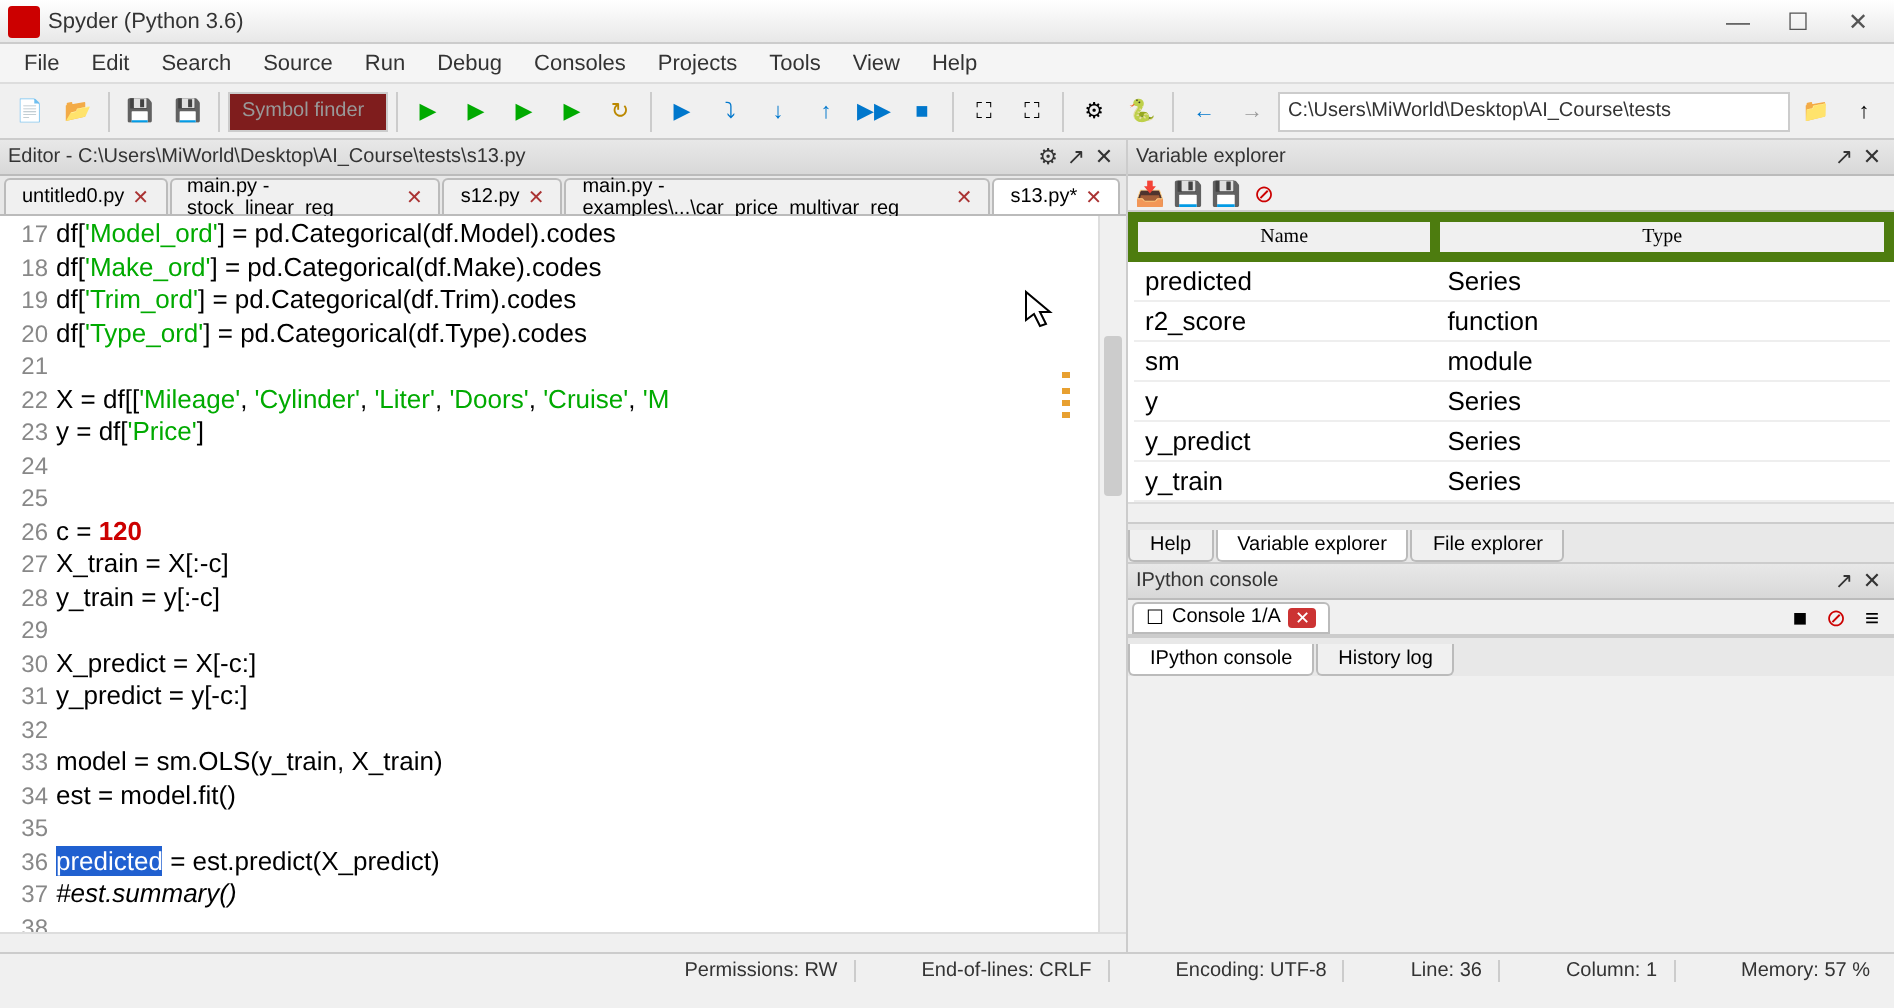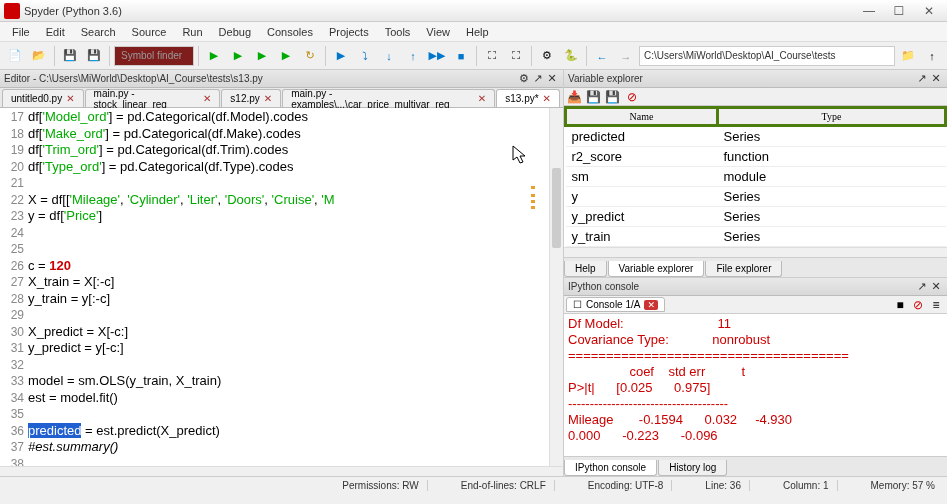--- a/index.html
+++ b/index.html
@@ -35,21 +35,21 @@
 .vscroll { width: 14px; background: #f0f0f0; border-left: 1px solid #ddd; position: relative; }
 .vscroll::before { content: ''; position: absolute; top: 60px; left: 2px; right: 2px; height: 80px; background: #ccc; border-radius: 2px; }
 .marks { position: absolute; right: 14px; top: 0; width: 4px; height: 100%; }
 .marks div { position: absolute; right: 0; width: 4px; height: 3px; background: #e8a030; }
 .right { flex: 1; display: flex; flex-direction: column; }
 .varexp { flex: 0 0 180px; display: flex; flex-direction: column; border-bottom: 1px solid #ccc; }
 .vartoolbar { height: 18px; background: #f0f0f0; display: flex; align-items: center; padding: 0 2px; gap: 1px; border-bottom: 1px solid #ccc; }
 .vbtn { width: 18px; height: 16px; display: flex; align-items: center; justify-content: center; cursor: pointer; font-size: 12px; }
 .vartable { flex: 1; background: #fff; overflow: auto; font-family: 'Consolas', monospace; font-size: 13px; }
 .vartable table { width: 100%; border-collapse: collapse; }
-.vartable th { background: #f0f0f0; border: 3px solid #4d7c0f; font-weight: normal; font-size: 10px; padding: 2px 4px; text-align: center; font-family: Tahoma; }
+.vartable th { background: #f0f0f0; border: 5px solid #4d7c0f; font-weight: normal; font-size: 10px; padding: 2px 4px; text-align: center; font-family: Tahoma; }
 .vartable td { border-bottom: 1px solid #eee; padding: 2px 6px; }
 .bottabs { height: 20px; background: #e8e8e8; display: flex; align-items: flex-end; border-top: 1px solid #ccc; }
 .bottab { padding: 2px 10px; font-size: 10px; border: 1px solid #bbb; background: #f0f0f0; margin-right: 1px; cursor: pointer; border-radius: 0 0 3px 3px; border-top: none; }
 .bottab.active { background: #fff; }
 .console { flex: 1; display: flex; flex-direction: column; }
 .contoolbar { height: 18px; display: flex; align-items: center; padding: 0 2px; border-bottom: 1px solid #ccc; background: #f0f0f0; }
 .contab { padding: 1px 6px; font-size: 10px; border: 1px solid #bbb; background: #fff; display: flex; align-items: center; gap: 4px; border-radius: 3px 3px 0 0; }
 .conbody { flex: 1; background: #fff; font-family: 'Consolas', monospace; font-size: 13px; padding: 2px 4px; line-height: 16px; color: #000; white-space: pre; overflow: hidden; }
 .conred { color: #c00; }
 .statusbar { height: 18px; background: #f0f0f0; border-top: 1px solid #ccc; display: flex; align-items: center; font-size: 10px; color: #333; padding: 0 4px; gap: 25px; }
@@ -251,28 +251,20 @@
         <div class="contab">
           <span>☐</span>
           <span>Console 1/A</span>
           <span style="background:#c33;color:#fff;padding:0 3px;border-radius:2px;font-size:9px">✕</span>
         </div>
         <div style="flex:1"></div>
         <div class="vbtn">■</div>
         <div class="vbtn" style="color:#c00">⊘</div>
         <div class="vbtn">≡</div>
       </div>
-      <div class="conbody"><span class="conred">Df Model:                          11
-Covariance Type:            nonrobust
-=====================================
-                 coef    std err          t
-P&gt;|t|      [0.025      0.975]
--------------------------------------
-Mileage       -0.1594      0.032     -4.930
-0.000      -0.223      -0.096</span></div>
       <div class="bottabs" id="bottabs">
           <div class="bottab active">IPython console</div>
           <div class="bottab">History log</div>
         </div>
     </div>
   </div>
 </div>
 
 <div class="statusbar">
   <span class="spacer"></span>

